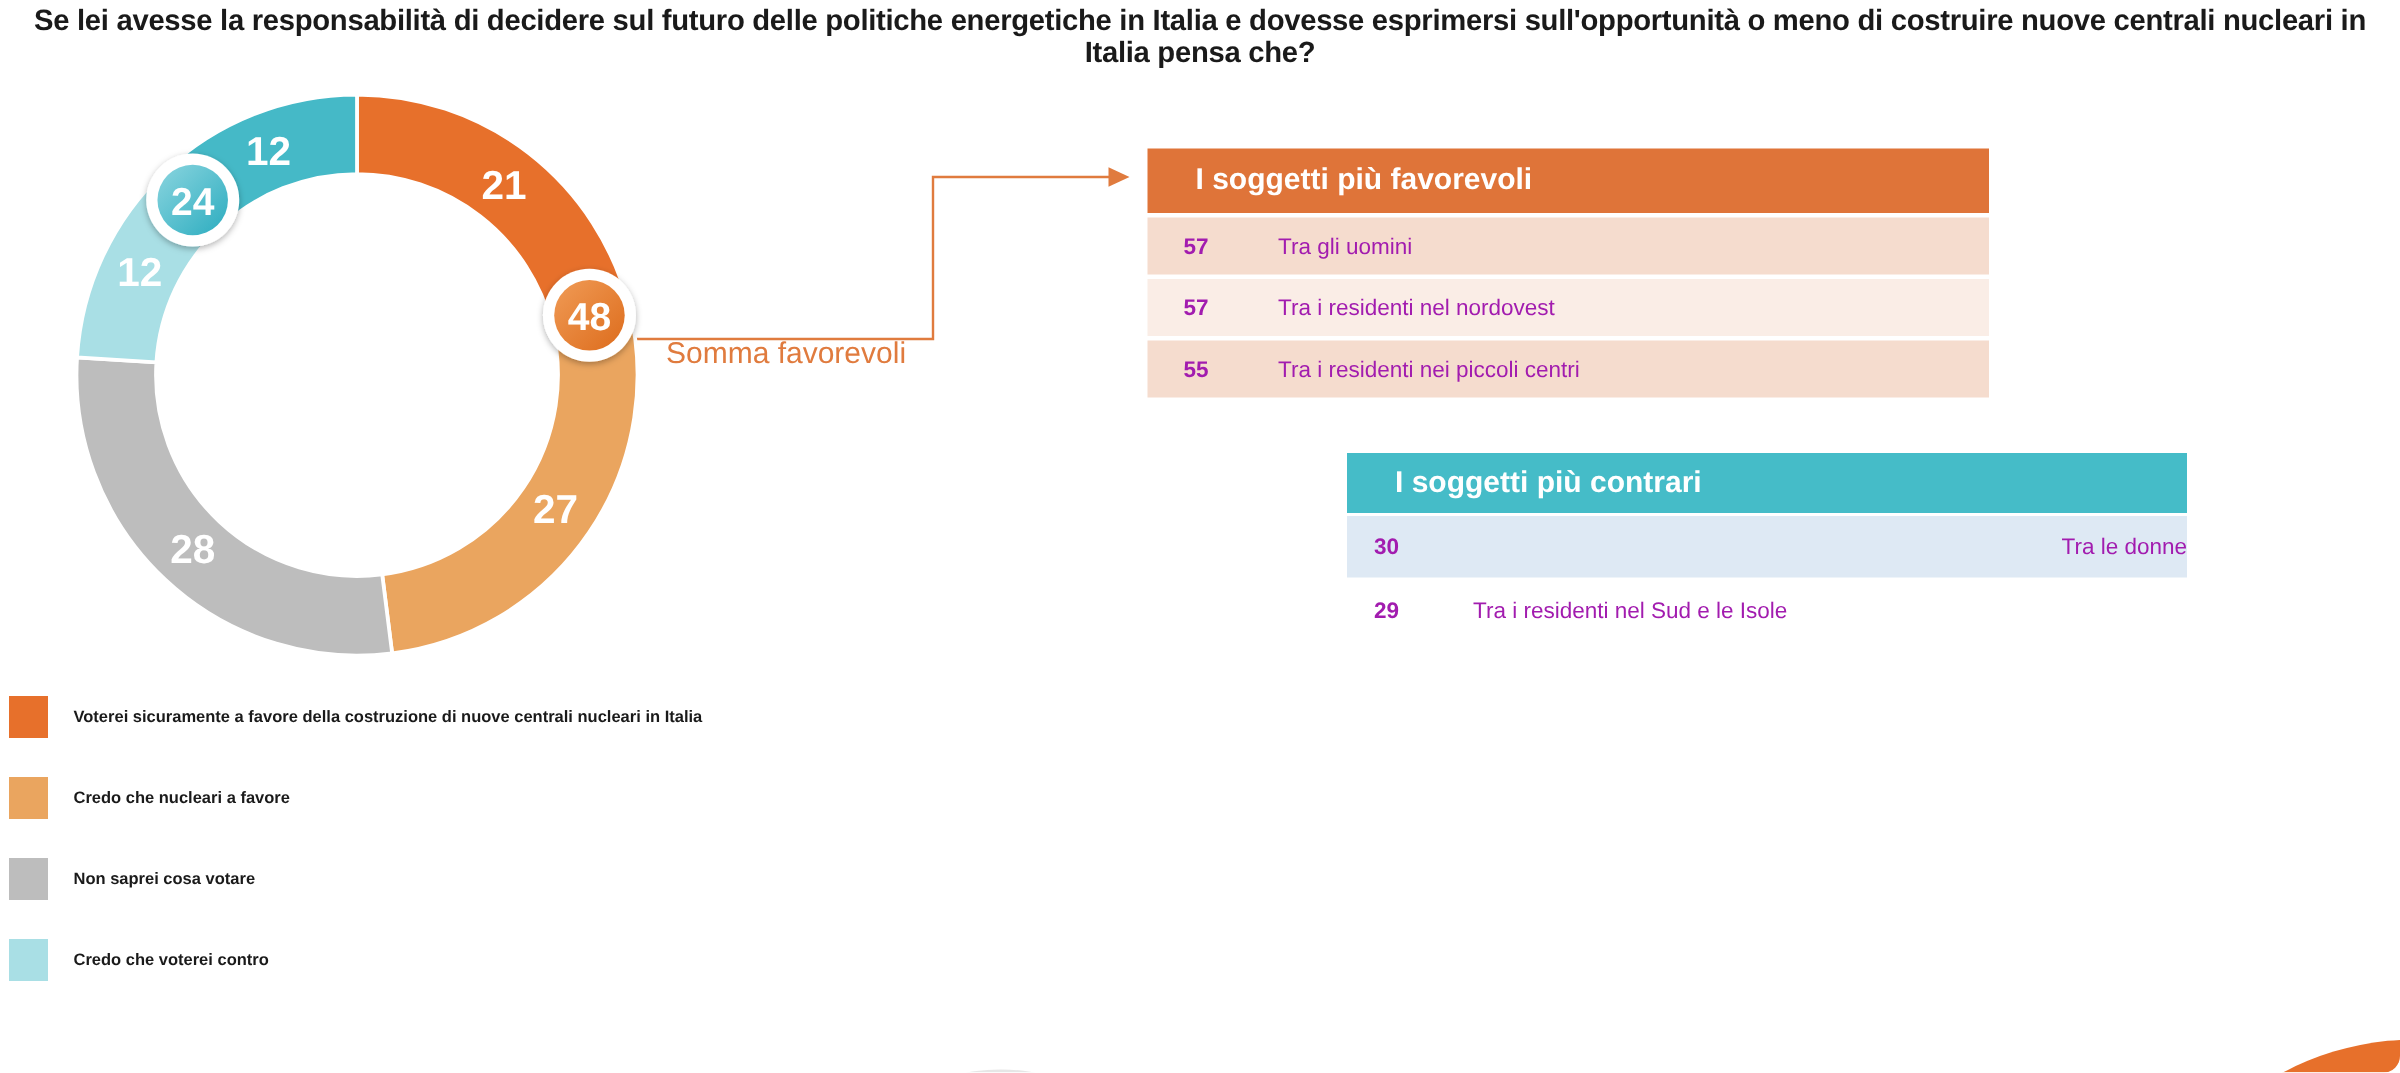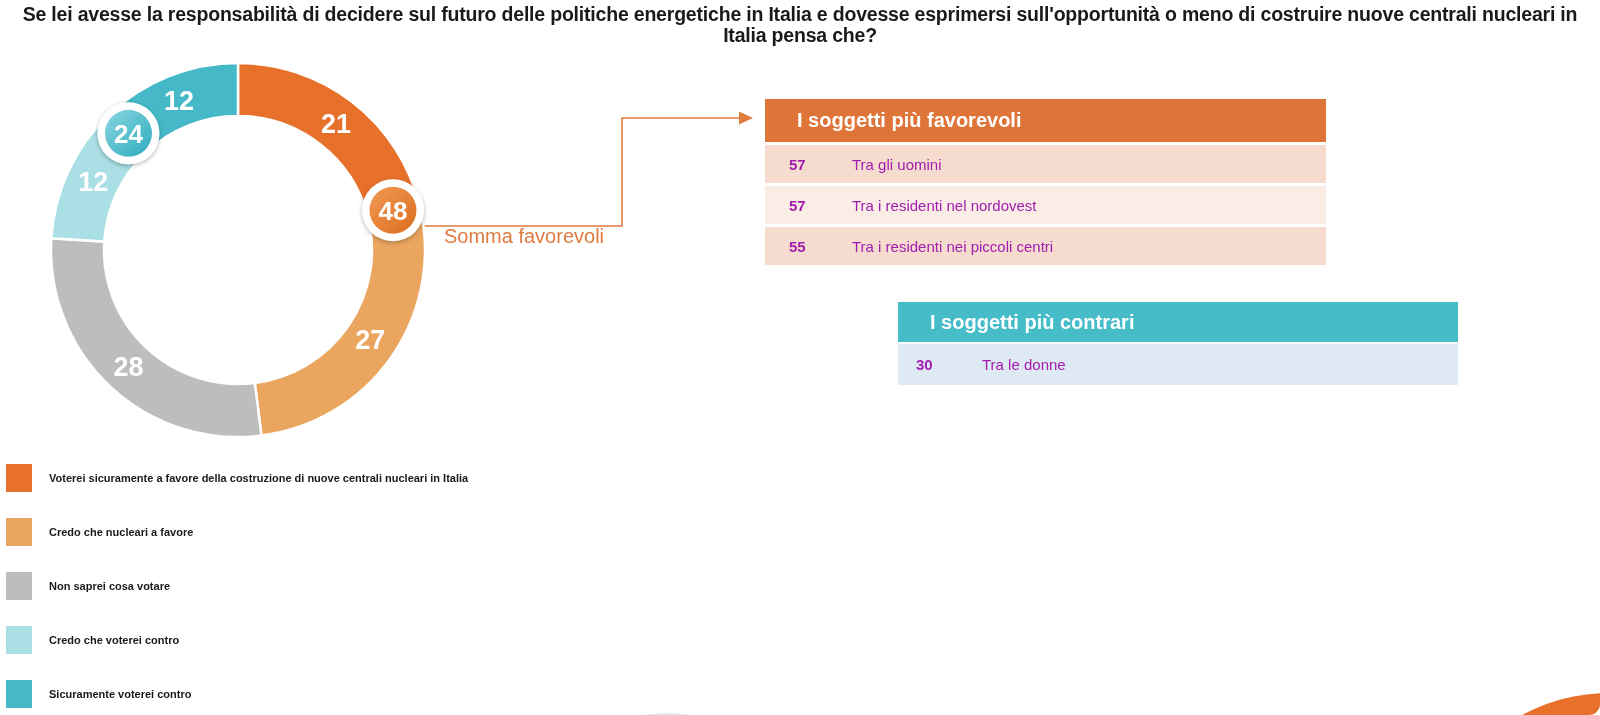--- a/index.html
+++ b/index.html
@@ -27,21 +27,21 @@
   .t-row .num{font-weight:bold;width:63px;padding-left:24px;flex:none;}
   .t-row .lbl{padding-left:0;}
   .table1{left:765px;top:99px;width:561px;}
   .table1 .t-header{background:var(--table1-header,#DF7439);height:43px;}
   .table1 .t-row{height:38px;margin-top:3px;}
   .table1 .row-a{background:var(--table1-row-a,#F5DCCE);}
   .table1 .row-b{background:var(--table1-row-b,#FAEDE6);}
   .table2{left:898px;top:302px;width:560px;}
   .table2 .t-header{background:var(--table2-header,#45BCC8);height:40px;}
   .table2 .t-row{height:41px;margin-top:2px;}
-  .table2 .row-a{background:var(--table2-row-a,#DEE9F4);}
+  .table2 .row-a{background:var(--table2-row-a,#DEE9F4);justify-content:space-between;}
   .table2 .row-b{background:transparent;}
   .table2 .t-row .num{width:66px;padding-left:18px;}
   .legend{position:absolute;left:6px;top:464px;z-index:2;}
   .legend-item{display:flex;align-items:center;height:28px;margin-bottom:26px;}
   .legend-item .swatch{width:26px;height:28px;flex:none;margin-right:17px;background:#ccc;}
   .legend-item .ltext{font-size:11px;font-weight:bold;color:#1a1a1a;}
 </style>
 </head>
 <body>
 
@@ -110,38 +110,38 @@
       <span class="lbl">Tra i residenti nei piccoli centri</span>
     </div>
   </div>
 
   <div class="table table2">
     <div class="t-header">I soggetti più contrari</div>
     <div class="t-row row-a">
       <span class="num">30</span>
       <span class="lbl">Tra le donne</span>
     </div>
+    <div class="t-row row-b">
+      <span class="num">29</span>
+      <span class="lbl">Tra i residenti nel Sud e le Isole</span>
+    </div>
   </div>
 
   <div class="legend">
     <div class="legend-item">
       <span class="swatch" style="background: rgb(231, 112, 43);"></span>
       <span class="ltext">Voterei sicuramente a favore della costruzione di nuove centrali nucleari in Italia</span>
     </div>
     <div class="legend-item">
       <span class="swatch" style="background: rgb(234, 165, 95);"></span>
       <span class="ltext">Credo che nucleari a favore</span>
     </div>
     <div class="legend-item">
       <span class="swatch" style="background: rgb(189, 189, 189);"></span>
       <span class="ltext">Non saprei cosa votare</span>
     </div>
     <div class="legend-item">
       <span class="swatch" style="background: rgb(169, 223, 229);"></span>
       <span class="ltext">Credo che voterei contro</span>
     </div>
-    <div class="legend-item">
-      <span class="swatch" style="background: rgb(69, 185, 199);"></span>
-      <span class="ltext">Sicuramente voterei contro</span>
-    </div>
   </div>
 
 </div>
 
 </body></html>

